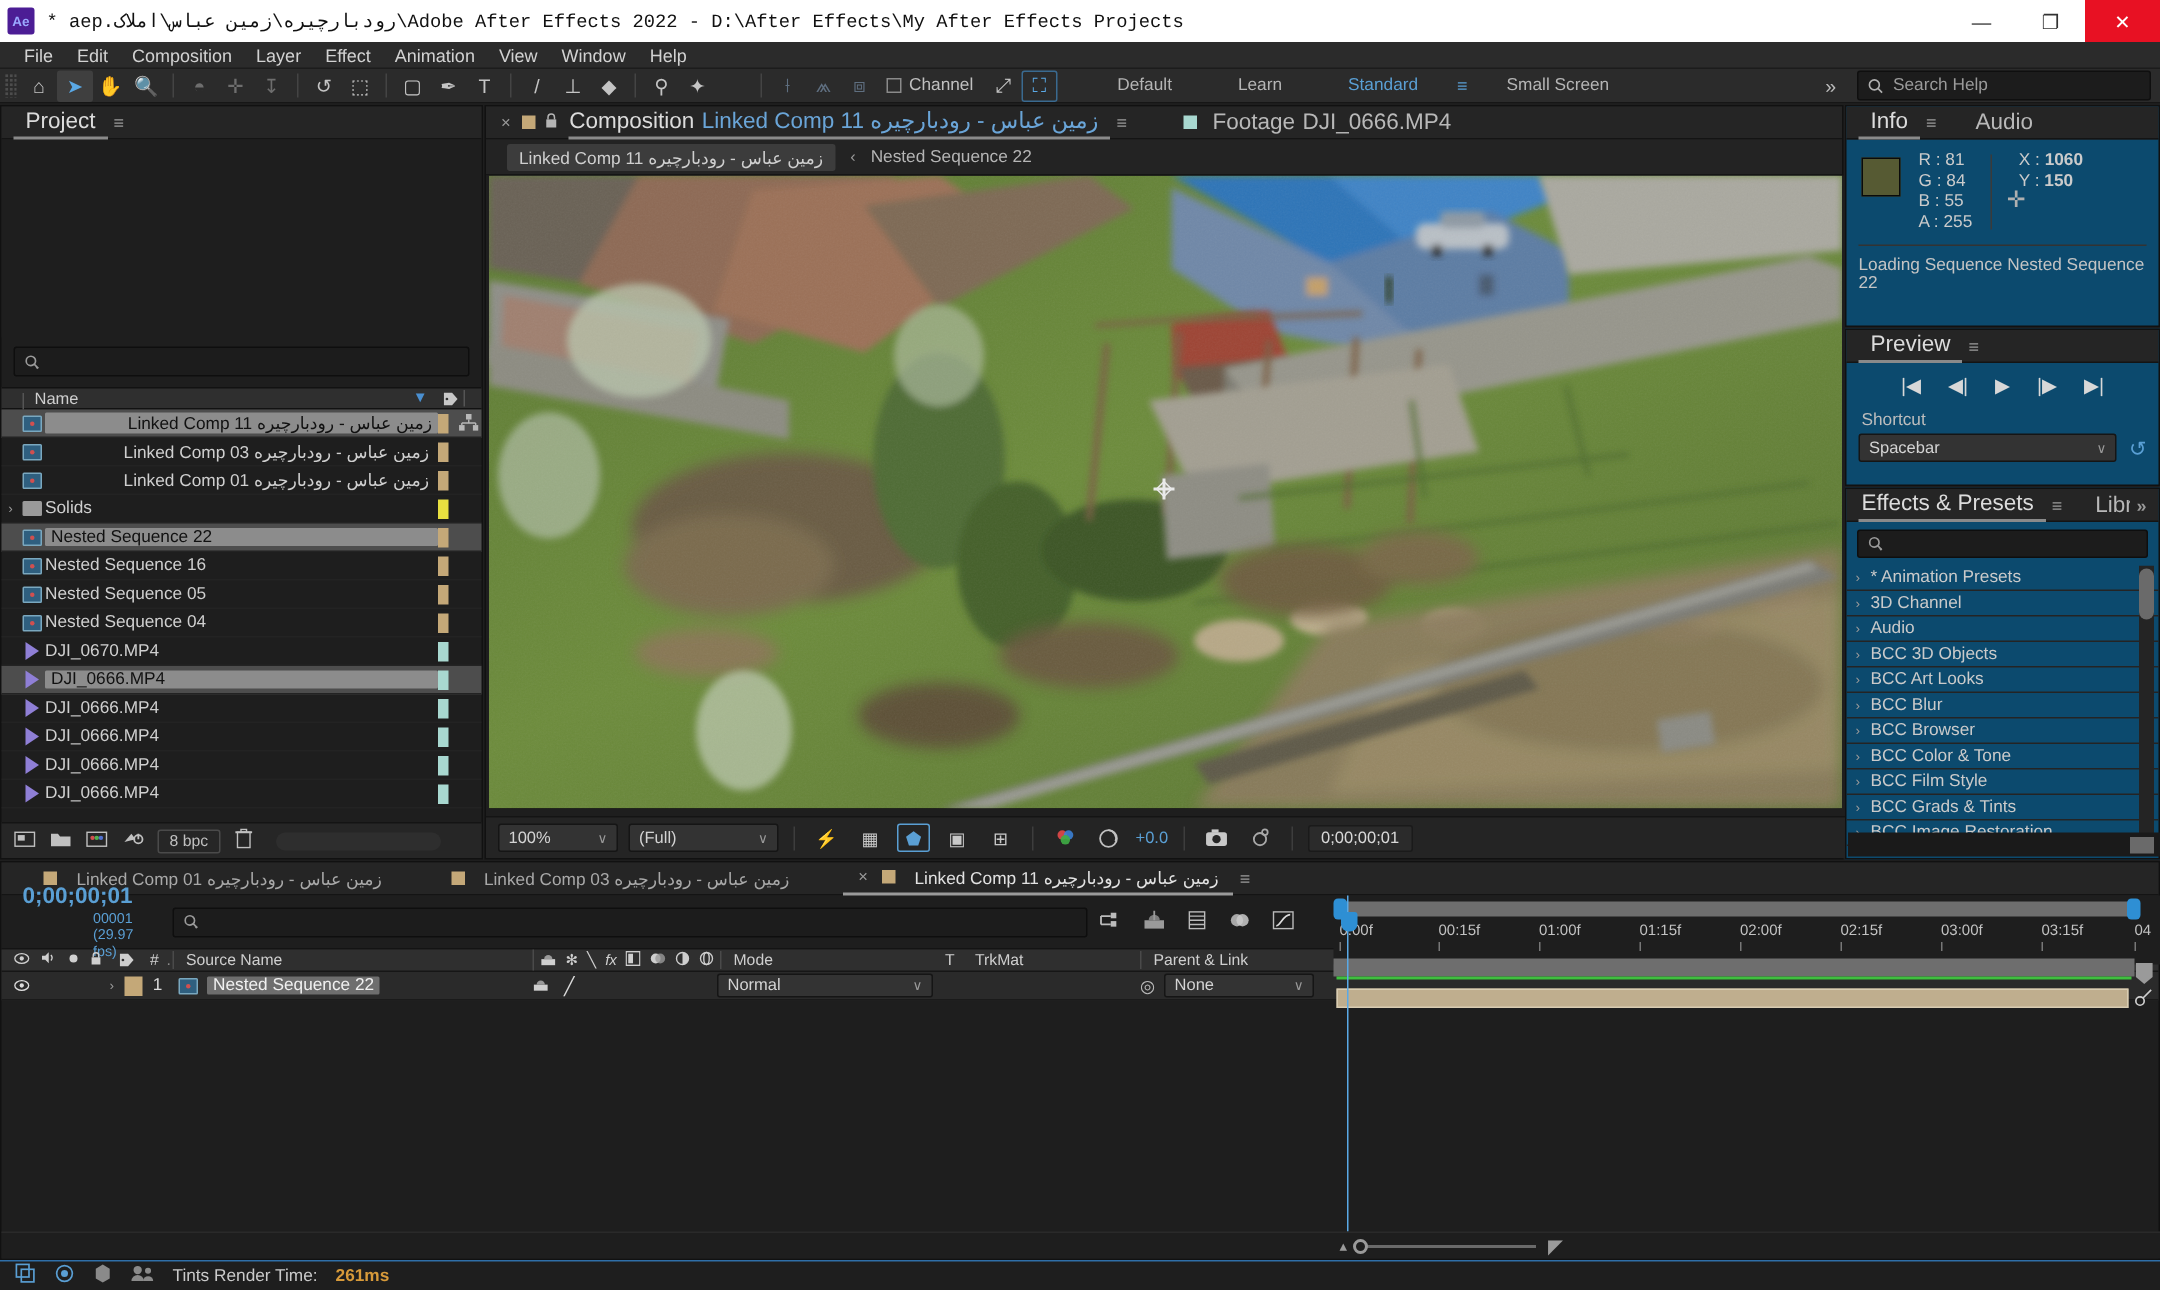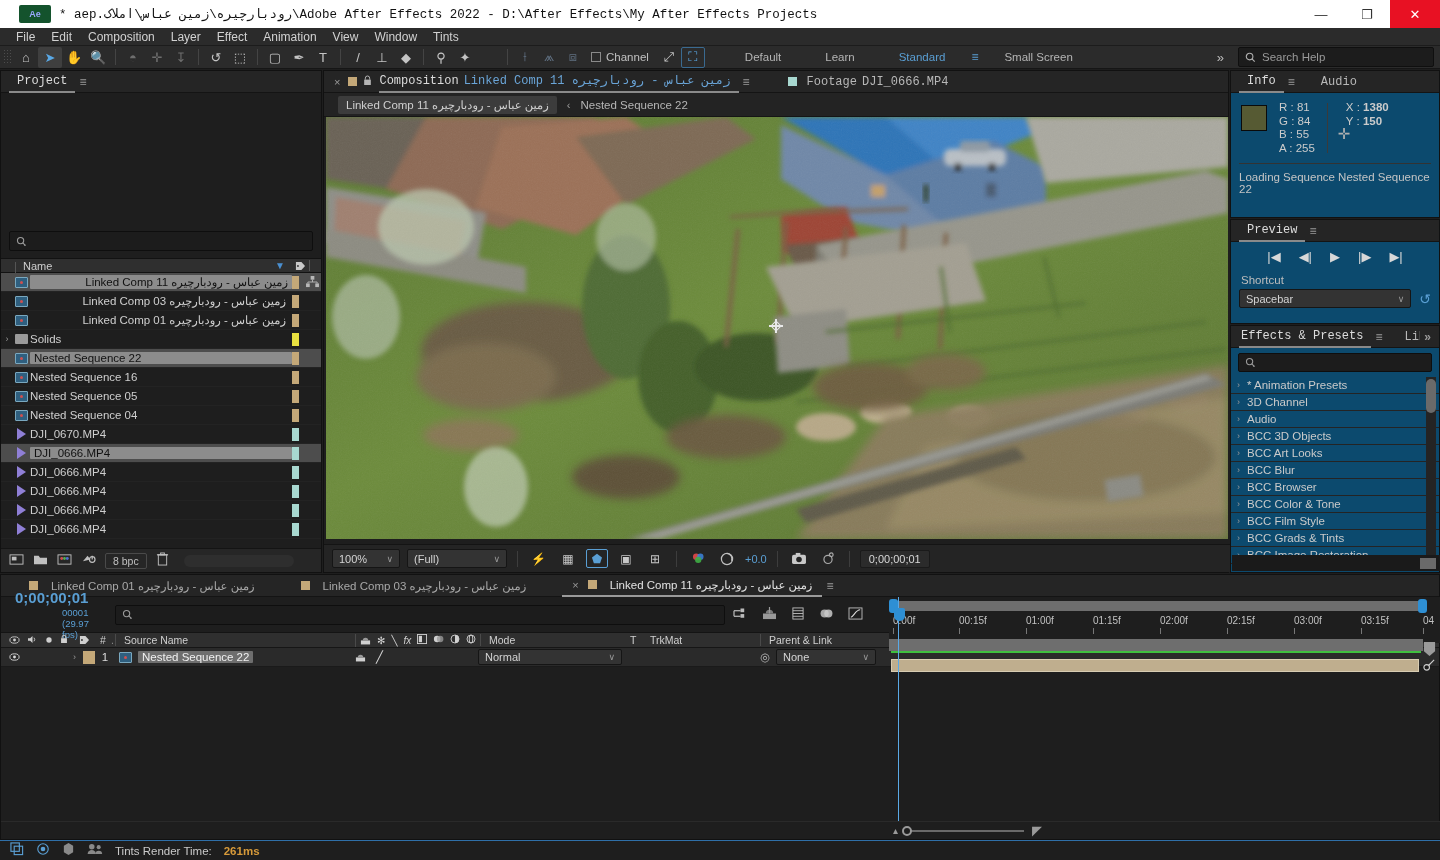--- a/index.html
+++ b/index.html
@@ -13,22 +13,22 @@
   }
   .app { position:relative; width:1440px; height:860px; }
 
   
   .titlebar {
     position:absolute; left:0; top:0; width:1440px; height:28px;
     background:#ffffff; color:#1a1a1a;
     display:flex; align-items:center;
   }
   .ae-logo {
-    width:32px; height:18px; margin-left:19px; margin-right:8px;
-    background:#14532d; color:#9aa8ff; font-size:9px; font-weight:bold;
+    width:18px; height:18px; margin-left:5px; margin-right:8px;
+    background:#4c1d95; color:#9aa8ff; font-size:9px; font-weight:bold;
     display:flex; align-items:center; justify-content:center; border-radius:2px;
     flex:none;
   }
   .title-text { font-size:12.5px; color:#111; white-space:nowrap;font-family:Liberation Mono, monospace; }
   .win-btns { margin-left:auto; display:flex; height:28px; }
   .win-btn {
     width:46px; height:28px; display:flex; align-items:center; justify-content:center;
     color:#333; font-size:13px;
   }
   .win-btn.close { background:#e81123; color:#fff; width:50px; }
@@ -73,22 +73,22 @@
   }
   .searchhelp .ph { color:#9a9a9a; font-size:11.5px; }
 
   
   .panel { position:absolute; background:#0c4a6e; border:1px solid #111; }
   .panel-tabs {
     height:22px; background:#252525; display:flex; align-items:center;
     padding-left:8px; gap:0px; border-bottom:1px solid #141414;
   }
   .ptab {
-    font-size:12px; color:#b8b8b8; padding:0 8px; height:22px; line-height:22px;
-    display:flex; align-items:center; gap:5px; white-space:nowrap;font-family:Liberation Mono, monospace;
+    font-size:15px; color:#b8b8b8; padding:0 8px; height:22px; line-height:22px;
+    display:flex; align-items:center; gap:5px; white-space:nowrap;
   }
   .ptab.active { color:#dcdcdc; border-bottom:2px solid #8a8a8a; }
   .hamb { color:#9a9a9a; font-size:12px; padding:0 4px; }
 
   
   #projectPanel { left:0; top:70px; width:322px; height:503px; background:#1e1e1e; }
   .proj-body { height:132px; background:#1e1e1e; }
   .proj-search {
     margin:6px 8px 0 8px; height:20px; background:#1c1c1c;
     border:1px solid #0e0e0e; border-radius:2px; display:flex; align-items:center;
@@ -270,21 +270,21 @@
 
   <div class="menubar">
     <div class="menu-item">File</div>
     <div class="menu-item">Edit</div>
     <div class="menu-item">Composition</div>
     <div class="menu-item">Layer</div>
     <div class="menu-item">Effect</div>
     <div class="menu-item">Animation</div>
     <div class="menu-item">View</div>
     <div class="menu-item">Window</div>
-    <div class="menu-item">Tints</div>
+    <div class="menu-item">Help</div>
   </div>
 
   <div class="toolbar">
     <div class="tgrip"></div>
     <div class="tool">⌂</div>
     <div class="tool sel act">➤</div>
     <div class="tool">✋</div>
     <div class="tool">🔍</div>
     <div class="tsep"></div>
     <div class="tool" style="color:#6e6e6e">◓</div>
@@ -721,21 +721,21 @@
 
           <rect width="902" height="422" filter="url(#noiseF)" opacity="0.5"></rect>
         </svg>
         <div class="anchor">
             <span></span>
           </div>
       </div>
     </div>
 
     <div class="comp-bottom">
-      <div class="drop" style="width:68px">
+      <div class="drop" style="width:80px">
         <span>100%</span>
         <span style="color:#9a9a9a;font-size:9px">∨</span>
       </div>
       <div class="drop" style="width:100px">
         <span>(Full)</span>
         <span style="color:#9a9a9a;font-size:9px">∨</span>
       </div>
       <div class="vsep"></div>
       <div class="vbtn">⚡</div>
       <div class="vbtn">▦</div>
@@ -785,21 +785,21 @@
     <div class="info-body">
       <div class="colsw"></div>
       <div class="rgba">
         <div><span>R :</span> <b>81</b></div>
         <div><span>G :</span> <b>84</b></div>
         <div><span>B :</span> <b>55</b></div>
         <div><span>A :</span> <b>255</b></div>
       </div>
       <div class="vdiv"></div>
       <div class="xy">
-        <div><span>X :</span> <b>1380</b></div>
+        <div><span>X :</span> <b>1060</b></div>
         <div><span>Y :</span> <b>150</b></div>
         <span class="crosshair">✛</span>
       </div>
     </div>
     <div class="info-status">Loading Sequence Nested Sequence 22</div>
   </div>
 
   <div class="panel" id="previewPanel">
     <div class="panel-tabs">
       <div class="ptab active">Preview</div>

